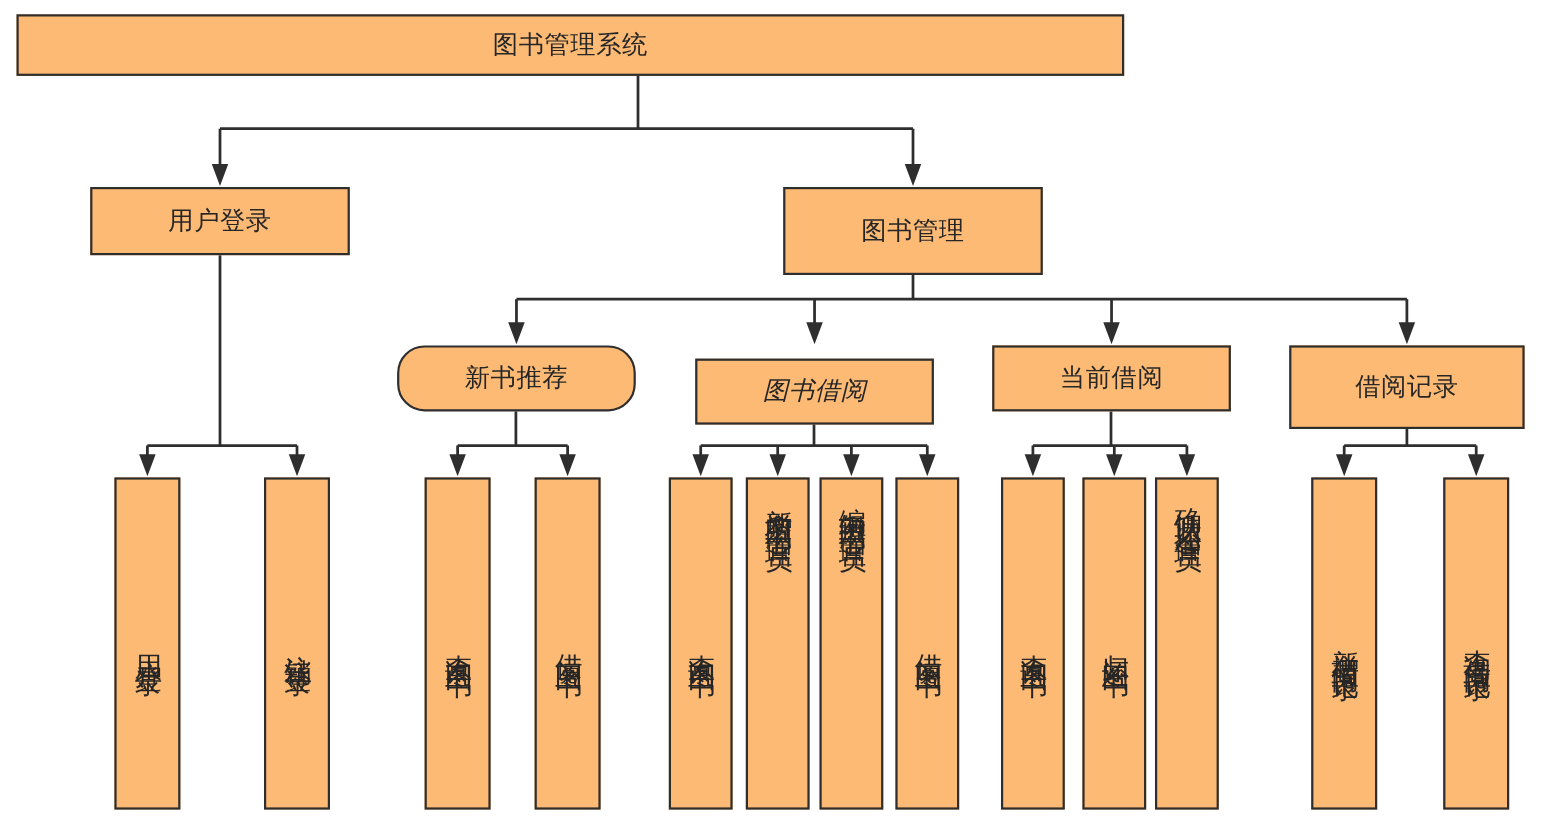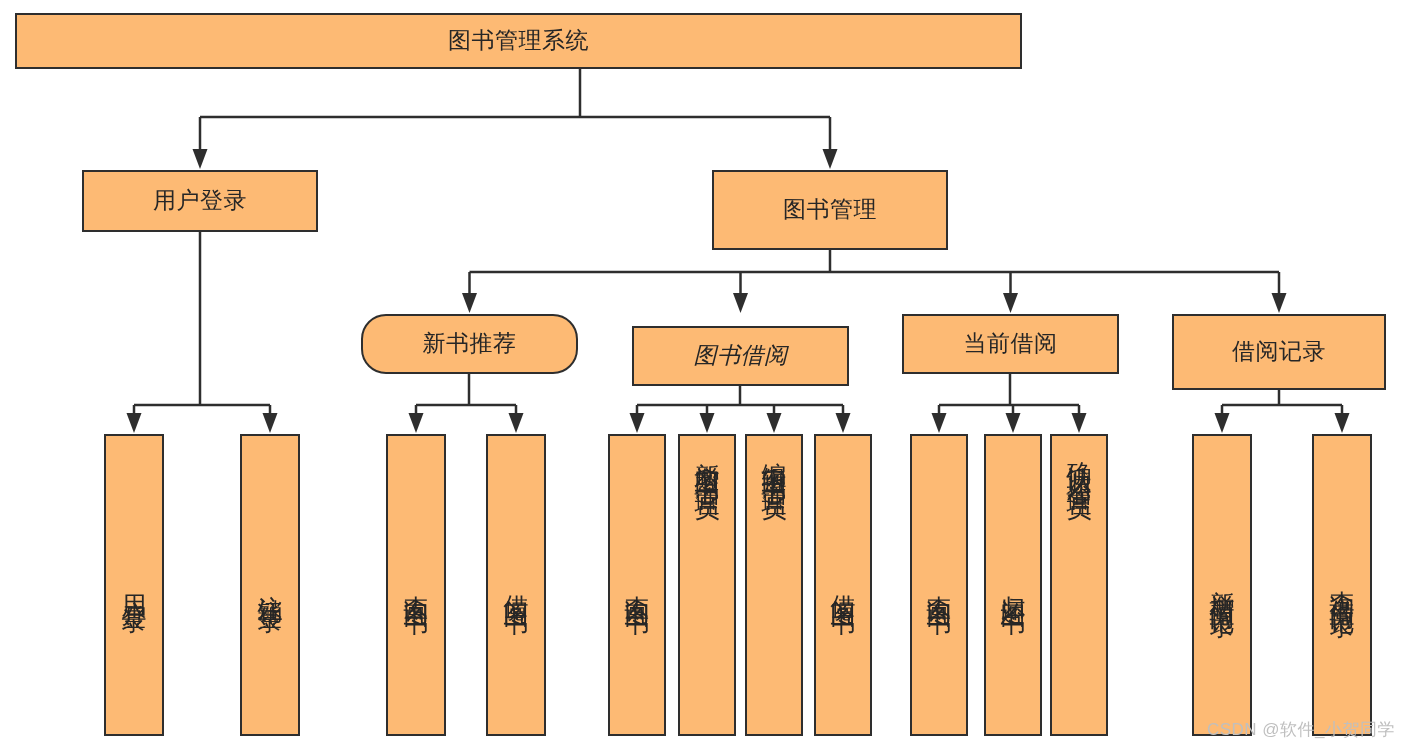--- a/index.html
+++ b/index.html
@@ -187,14 +187,13 @@
       <div class="node vertical" style="left: 1050px; top: 434px; width: 58px; height: 302px;">
         <span class="label">确认归还（管理员）</span>
       </div>
       <div class="node vertical centered" style="left: 1192px; top: 434px; width: 60px; height: 302px;">
         <span class="label">新增借阅记录</span>
       </div>
       <div class="node vertical centered" style="left: 1312px; top: 434px; width: 60px; height: 302px;">
         <span class="label">查询借阅记录</span>
       </div>
     </div>
-  <div id="watermark">CSDN @软件_小贺同学</div>
 </div>
 
 </body></html>

